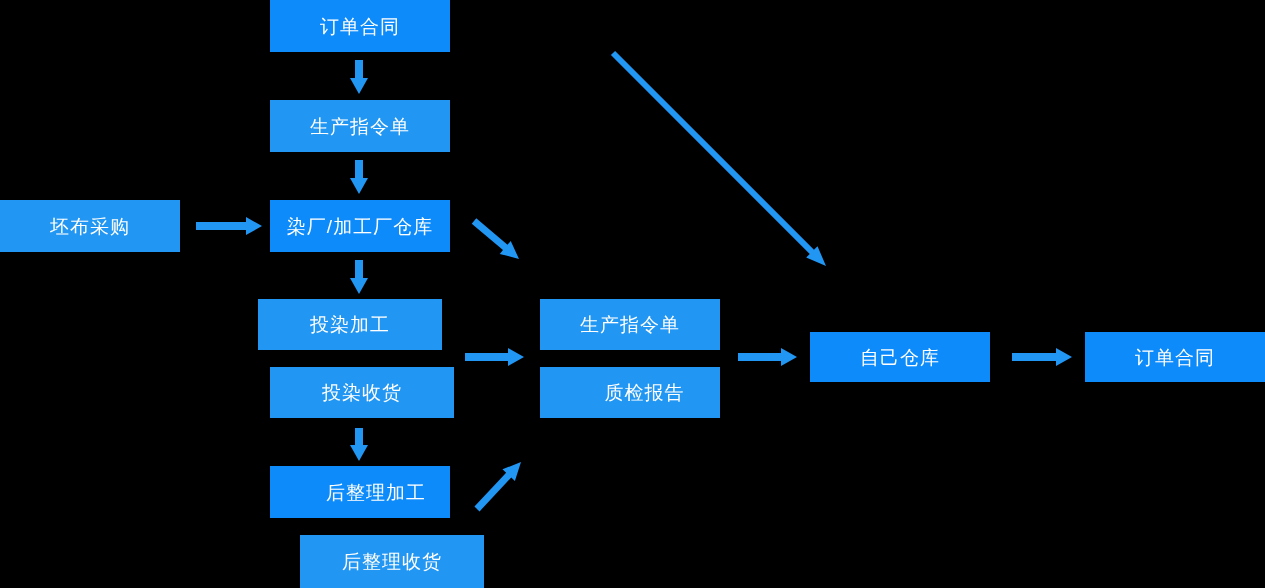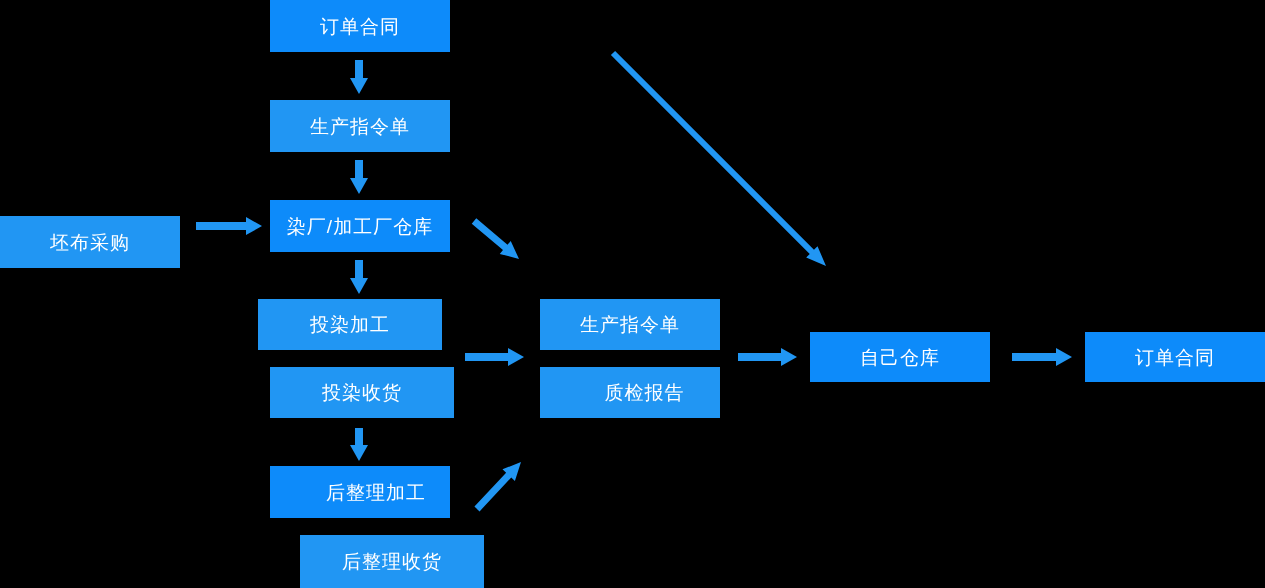--- a/index.html
+++ b/index.html
@@ -53,21 +53,21 @@
       <path d="M 355.00 260.00 L 355.00 278.00 L 350.00 278.00 L 359.00 294.00 L 368.00 278.00 L 363.00 278.00 L 363.00 260.00 Z" fill="#2196f3"></path>
       <path d="M 355.00 428.00 L 355.00 445.00 L 350.00 445.00 L 359.00 461.00 L 368.00 445.00 L 363.00 445.00 L 363.00 428.00 Z" fill="#2196f3"></path>
       <path d="M 465.00 361.00 L 508.00 361.00 L 508.00 366.00 L 524.00 357.00 L 508.00 348.00 L 508.00 353.00 L 465.00 353.00 Z" fill="#2196f3"></path>
       <path d="M 738.00 361.00 L 781.00 361.00 L 781.00 366.00 L 797.00 357.00 L 781.00 348.00 L 781.00 353.00 L 738.00 353.00 Z" fill="#2196f3"></path>
       <path d="M 1012.00 361.00 L 1056.00 361.00 L 1056.00 366.00 L 1072.00 357.00 L 1056.00 348.00 L 1056.00 353.00 L 1012.00 353.00 Z" fill="#2196f3"></path>
       <path d="M 471.74 223.67 L 502.99 250.06 L 499.76 253.88 L 519.00 259.00 L 510.73 240.89 L 507.51 244.71 L 476.26 218.33 Z" fill="#2196f3"></path>
       <path d="M 479.56 511.39 L 511.25 477.53 L 514.90 480.95 L 521.00 462.00 L 502.49 469.33 L 506.14 472.75 L 474.44 506.61 Z" fill="#2196f3"></path>
       <path d="M 610.88 55.12 L 809.74 253.98 L 806.20 257.51 L 826.00 266.00 L 817.51 246.20 L 813.98 249.74 L 615.12 50.88 Z" fill="#2196f3"></path>
     </svg>
   <div id="node-layer">
-      <div class="node light" style="left: 0px; top: 200px; width: 180px; height: 52px; color: rgb(255, 255, 255); margin-top: 16px;">
+      <div class="node light" style="left: 0px; top: 200px; width: 180px; height: 52px; color: rgb(255, 255, 255);">
         <span>坯布采购</span>
       </div>
       <div class="node" style="left: 270px; top: 0px; width: 180px; height: 52px; color: rgb(255, 255, 255);">
         <span>订单合同</span>
       </div>
       <div class="node light" style="left: 270px; top: 100px; width: 180px; height: 52px; color: rgb(255, 255, 255);">
         <span>生产指令单</span>
       </div>
       <div class="node" style="left: 270px; top: 200px; width: 180px; height: 52px; color: rgb(255, 255, 255);">
         <span>染厂/加工厂仓库</span>

